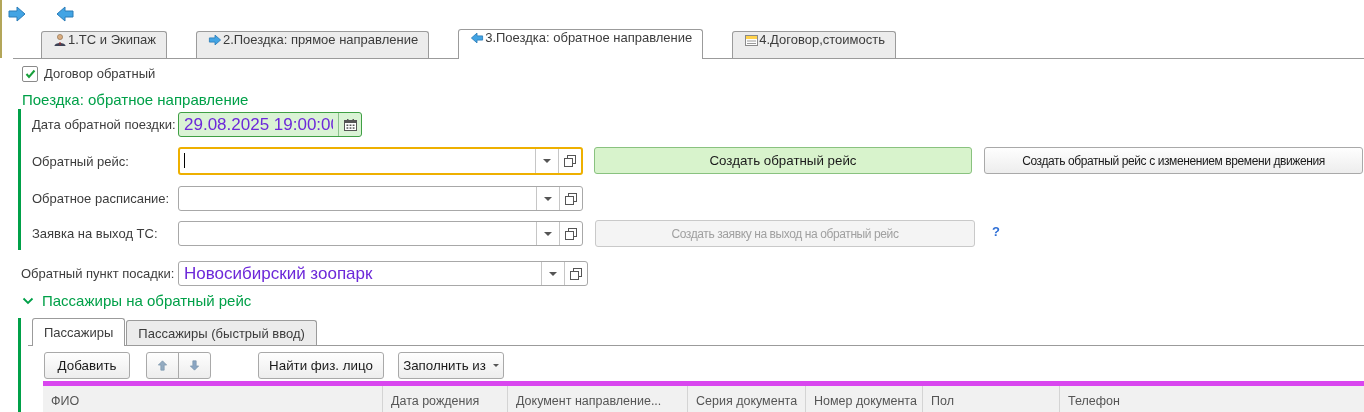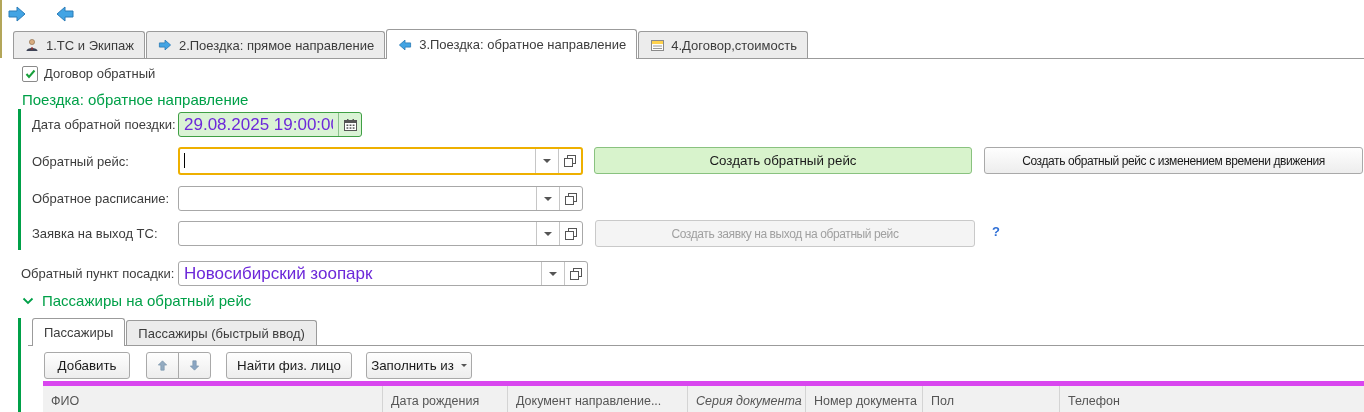--- a/index.html
+++ b/index.html
@@ -6,23 +6,23 @@
   #app{position:relative;width:1364px;height:412px;background:#fff;overflow:hidden;
        font-family:"Liberation Sans",sans-serif;font-size:13px;color:#3c3c3c;}
   .abs{position:absolute;}
   
   .edge-strip{left:0;top:0;width:2px;height:58px;background:#b3a659;}
   
   .nav-arrow{top:4px;width:22px;height:20px;cursor:pointer;}
   
   .tabbar{left:13px;top:29px;right:0;height:30px;display:flex;align-items:flex-end;
           border-bottom:1px solid #9b9b9b;box-sizing:border-box;}
-  .tab{display:flex;align-items:center;gap:6px;height:26px;padding:0 10px;
+  .tab{display:flex;height:26px;padding:0 10px;
        background:#ececec;border:1px solid #9b9b9b;border-bottom:none;
-       border-radius:3px 3px 0 0;margin-right:1px;cursor:pointer;white-space:nowrap;}
+       border-radius:3px 3px 0 0;margin-right:1px;cursor:pointer;white-space:nowrap;margin-left:28px;}
   .tab.active{background:#fff;height:29px;margin-bottom:-1px;position:relative;z-index:2;}
   .tab .ticon{display:inline-flex;width:16px;height:16px;align-items:center;justify-content:center;}
   
   .checkbox{left:22px;top:66px;width:14px;height:14px;background:#fff;border:1px solid #8a8a8a;
             border-radius:2px;cursor:pointer;display:flex;align-items:center;justify-content:center;}
   .checkbox-label{left:44px;top:66px;line-height:15px;}
   .group-title{left:22px;top:91px;font-size:15px;color:#00a048;}
   .green-bar{width:3px;background:#00a048;left:18px;}
   .field-label{line-height:25px;white-space:nowrap;}
   
@@ -240,31 +240,31 @@
       <svg width="13" height="13" viewBox="0 0 14 14">
           <path d="M7 2 l4.5 4.5 H8.8 V12 H5.2 V6.5 H2.5 z" fill="#93abc1" stroke="#7d97ad" stroke-width="0.8"></path>
         </svg>
     </button>
     <button class="btn arrow-btn" style="border-radius:0 3px 3px 0;margin-left:-1px;">
       <svg width="13" height="13" viewBox="0 0 14 14">
           <path d="M7 12 L2.5 7.5 H5.2 V2 h3.6 v5.5 h2.7 z" fill="#8aa5c2" stroke="#7d97ad" stroke-width="0.8"></path>
         </svg>
     </button>
     <span style="width:15px;"></span>
-    <button class="btn" style="width:126px;">Найти физ. лицо</button>
+    <button class="btn" style="width:126px;margin-left:32px;">Найти физ. лицо</button>
     <span style="width:14px;"></span>
     <button class="btn" style="width:106px;gap:7px;">
       <span>Заполнить из</span>
       <span class="tri-down" style="margin-top:2px;border-width:3.5px;"></span>
     </button>
   </div>
 
   <div class="abs ptable">
     <div class="th" style="width:340px;">ФИО</div>
     <div class="th" style="width:125px;">Дата рождения</div>
     <div class="th" style="width:180px;">Документ направление...</div>
-    <div class="th" style="width:118px;font-style:italic;">Серия документа</div>
+    <div class="th" style="width:118px;">Серия документа</div>
     <div class="th" style="width:117px;">Номер документа</div>
     <div class="th" style="width:137px;">Пол</div>
     <div class="th">Телефон</div>
   </div>
 
 </div>
 
 </body></html>

